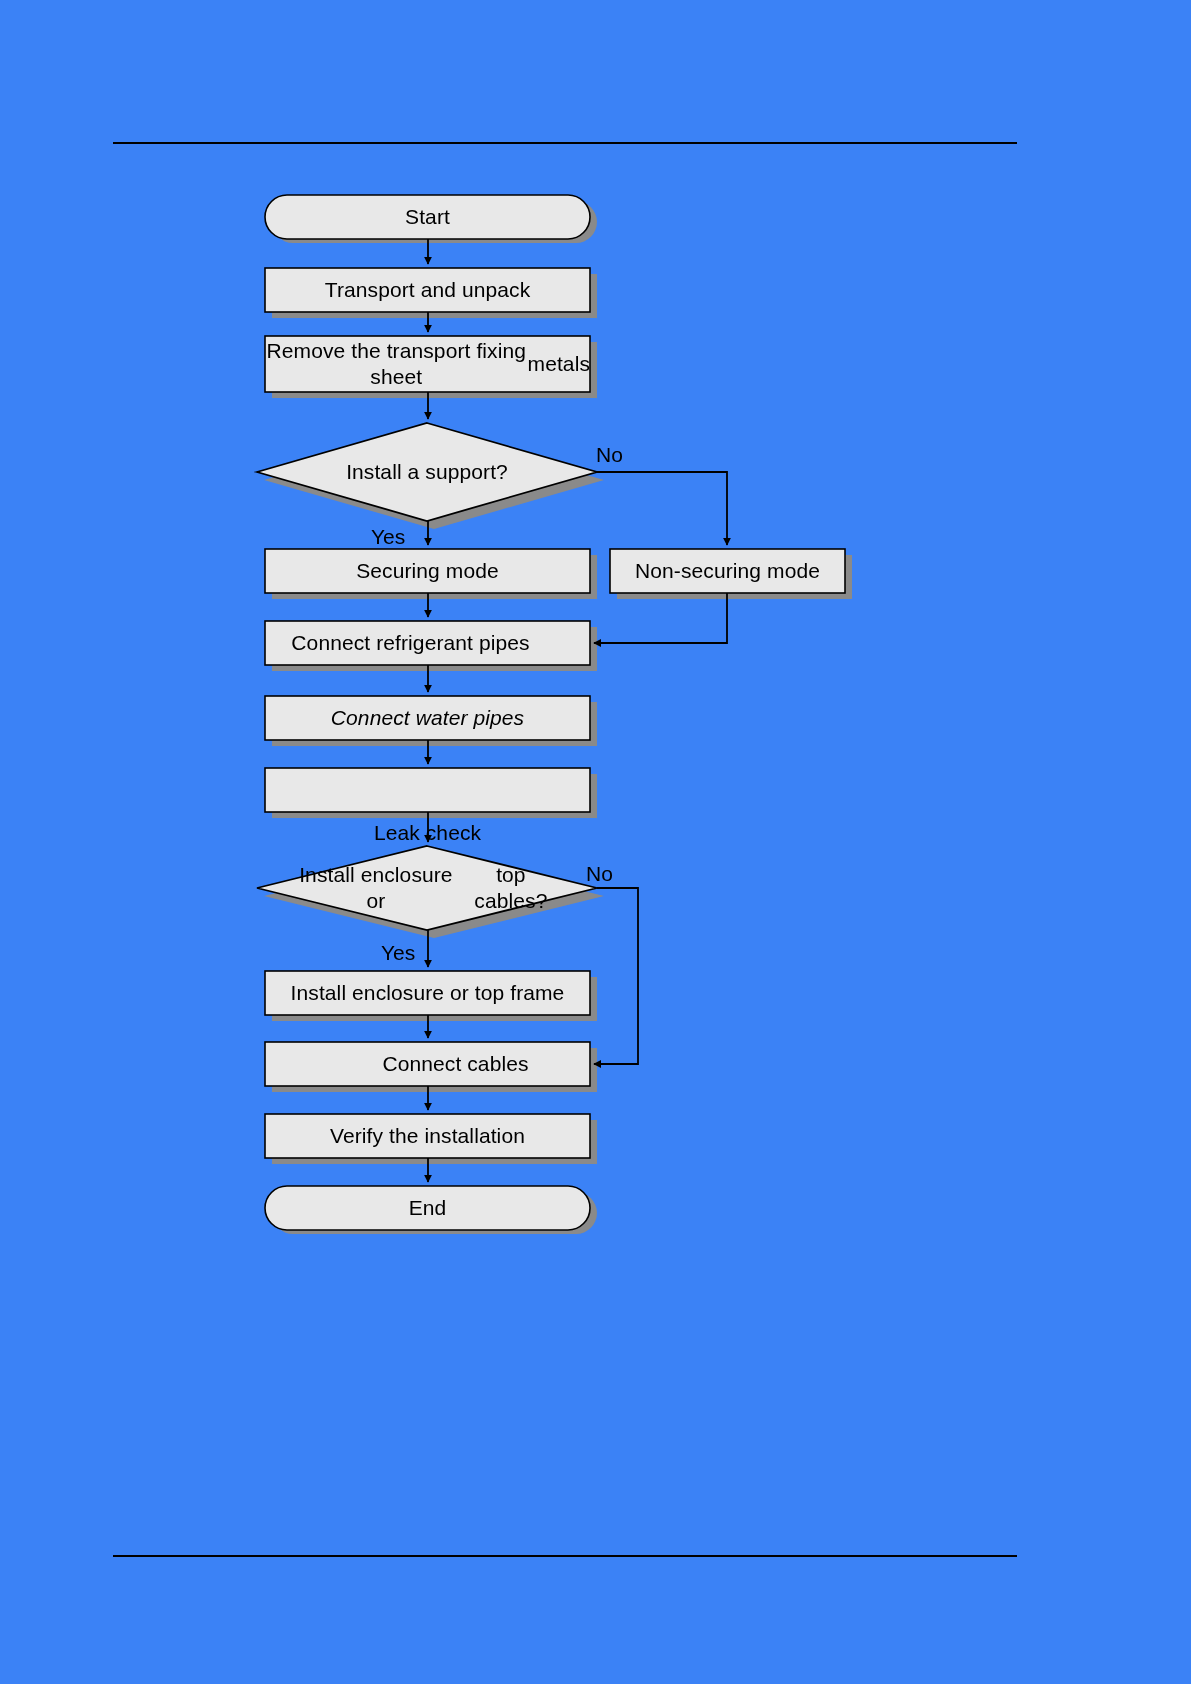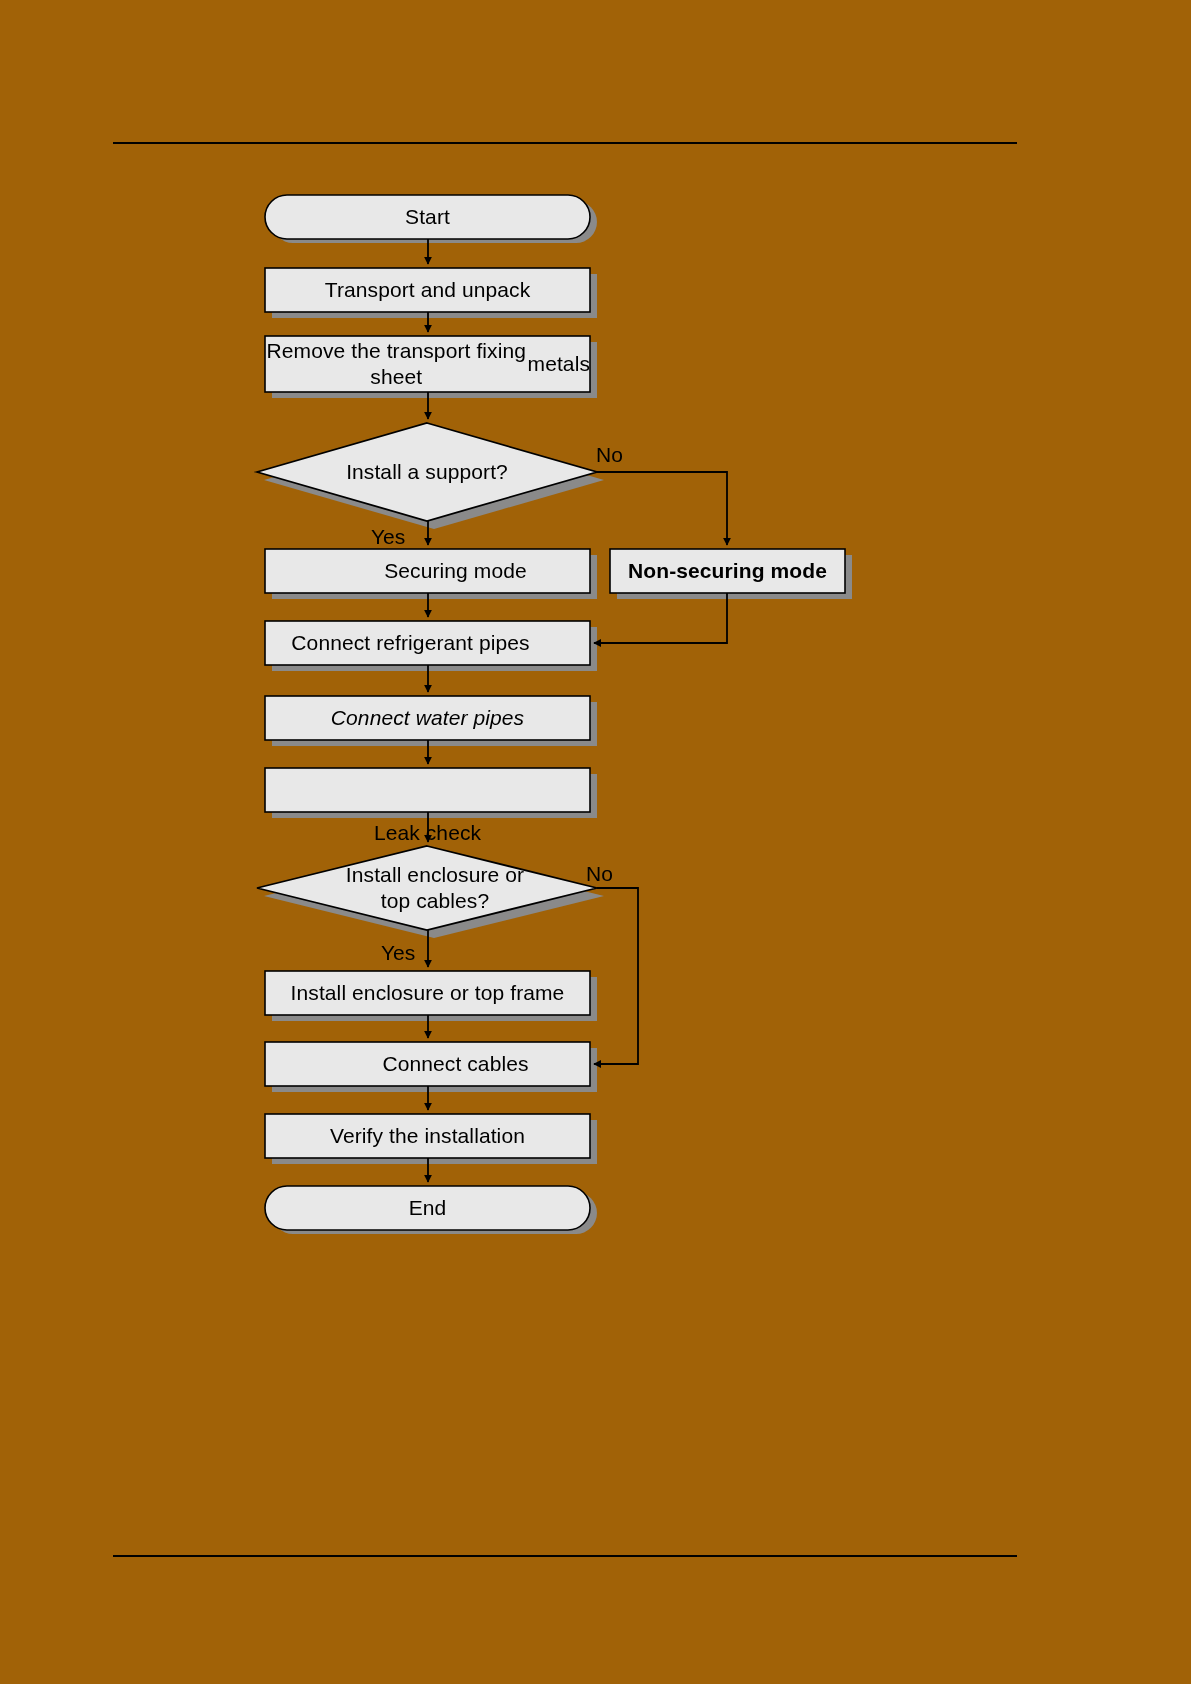--- a/index.html
+++ b/index.html
@@ -13,21 +13,21 @@
     height: 1684px;
     position: relative;
     font-family: "Liberation Sans", sans-serif;
     overflow: hidden;
   }
   #page {
     position: absolute;
     left: 0; top: 0;
     width: 1191px;
     height: 1684px;
-    background: #a16207;
+    background: #3b82f6;
   }
   .rule {
     position: absolute;
     left: 113px;
     width: 904px;
     height: 0;
     border-top: 2px solid #000000;
   }
   #rule-top { top: 142px; }
   #rule-bottom { top: 1555px; }
@@ -165,31 +165,31 @@
 
   <div class="node-label" style="left:265px; top:268px; width:325px; height:44px;">Transport and unpack</div>
 
   <div class="node-label" style="left:265px; top:336px; width:325px; height:56px; ">
     <span>Remove the transport fixing sheet</span>
     <span>metals</span>
   </div>
 
   <div class="node-label" style="left:292px; top:450px; width:270px; height:44px;">Install a support?</div>
 
-  <div class="node-label" style="left:265px; top:549px; width:325px; height:44px;margin-left:28px;">Securing mode</div>
-
-  <div class="node-label" style="left:610px; top:549px; width:235px; height:44px;font-weight:bold;">Non-securing mode</div>
+  <div class="node-label" style="left:265px; top:549px; width:325px; height:44px;">Securing mode</div>
+
+  <div class="node-label" style="left:610px; top:549px; width:235px; height:44px;">Non-securing mode</div>
 
   <div class="node-label" style="left:248px; top:621px; width:325px; height:44px;">Connect refrigerant pipes</div>
 
   <div class="node-label" style="left:265px; top:696px; width:325px; height:44px;font-style:italic;">Connect water pipes</div>
 
   <div class="node-label" style="left:265px; top:768px; width:325px; height:44px;margin-top:43px;">Leak check</div>
 
-  <div class="node-label" style="left:300px; top:862px; width:270px; height:52px; flex-direction:column;">
+  <div class="node-label" style="left:292px; top:862px; width:270px; height:52px; flex-direction:row;">
     <span>Install enclosure or</span>
     <span>top cables?</span>
   </div>
 
   <div class="node-label" style="left:265px; top:971px; width:325px; height:44px;">Install enclosure or top frame</div>
 
   <div class="node-label" style="left:265px; top:1042px; width:381px; height:44px;">Connect cables</div>
 
   <div class="node-label" style="left:265px; top:1114px; width:325px; height:44px;">Verify the installation</div>
 

